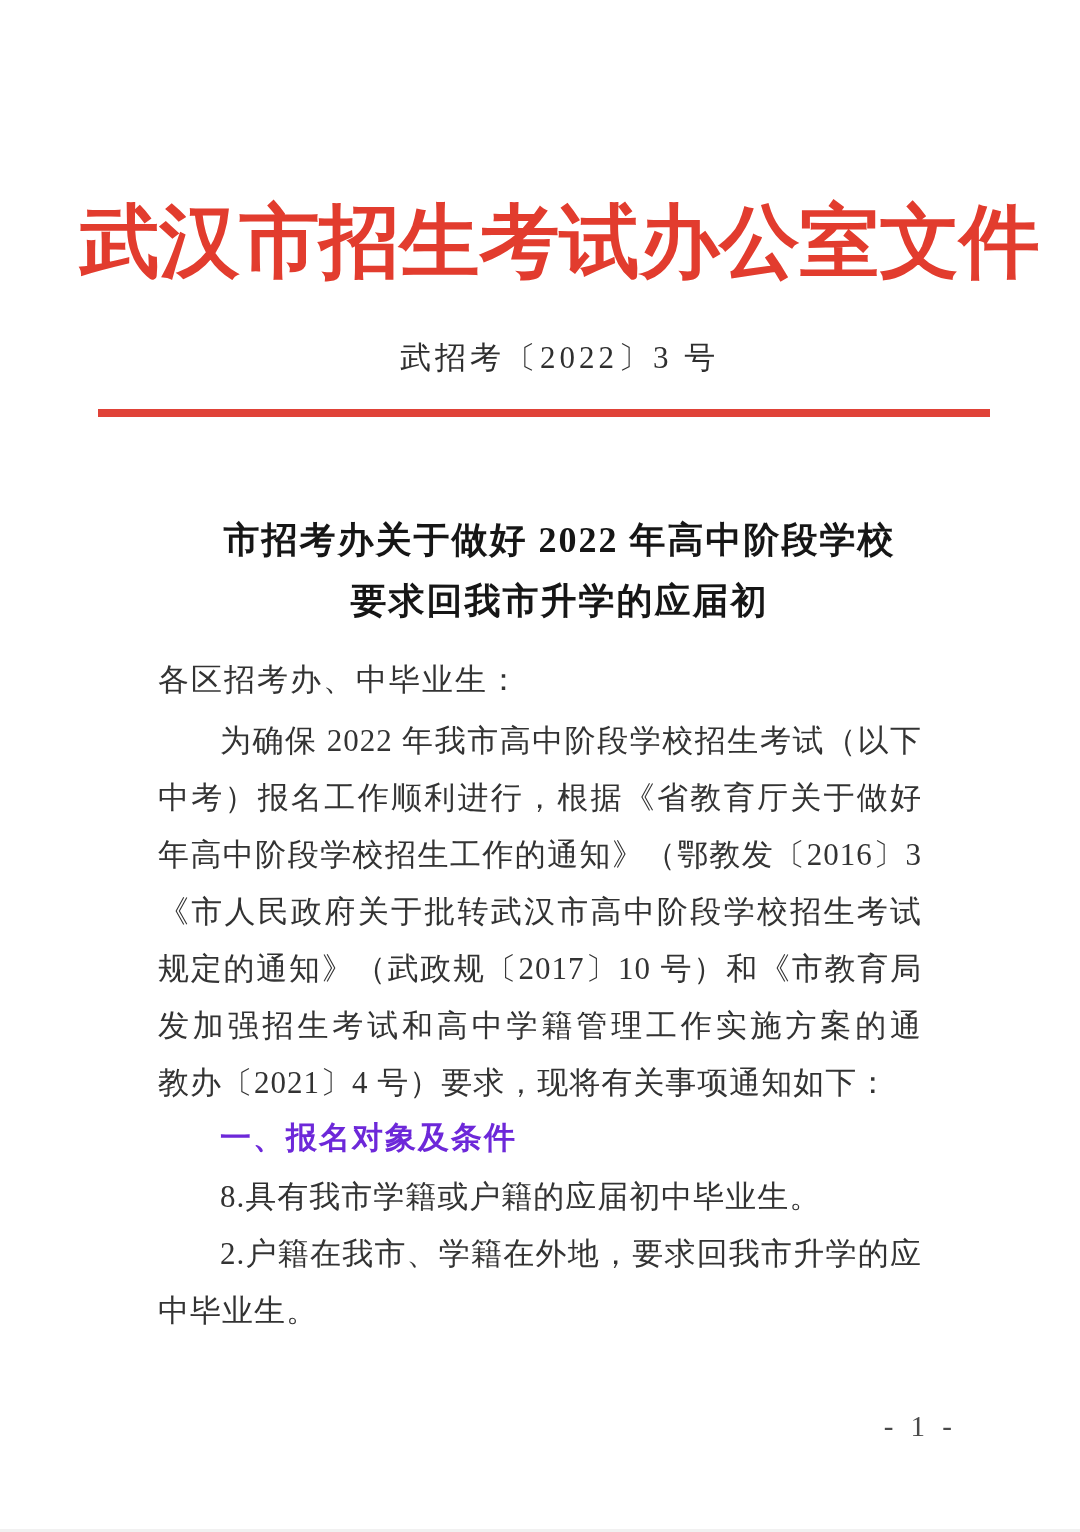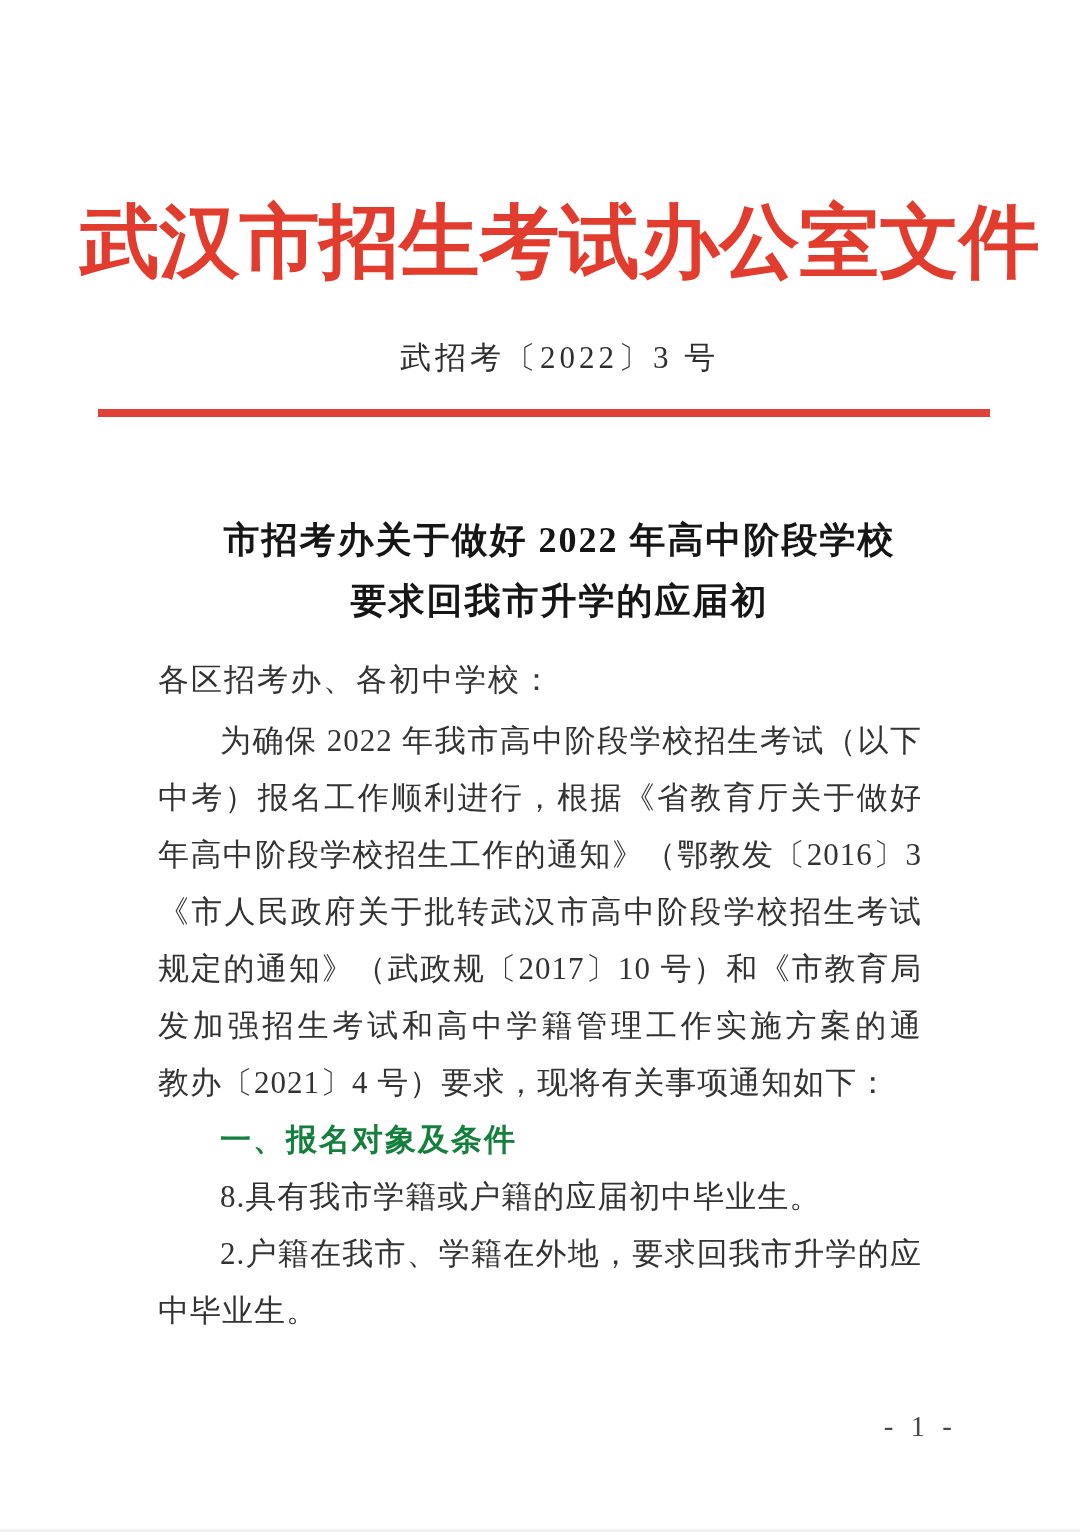--- a/index.html
+++ b/index.html
@@ -97,22 +97,22 @@
     text-align-last: justify;
     white-space: normal;
     overflow: hidden;
   }
   .line.indent {
     text-indent: 2em;
   }
   .line.heading {
     font-weight: 700;
     letter-spacing: 2px;
-    font-family: Liberation Serif, serif;
-    color: #15803d;
+    font-family: Liberation Mono, monospace;
+    color: #6d28d9;
   }
 
   .page-number {
     position: absolute;
     top: 1408px;
     right: 162px;
     font-size: 29px;
     line-height: 36px;
     letter-spacing: 5px;
     color: #4a4a4a;
@@ -136,21 +136,21 @@
 
   <div class="doc-number">武招考〔2022〕3 号</div>
 
   <div class="red-rule"></div>
 
   <div class="doc-title">
     <div>市招考办关于做好 2022 年高中阶段学校</div>
     <div>要求回我市升学的应届初</div>
   </div>
 
-  <div class="salutation">各区招考办、各初中学校：</div>
+  <div class="salutation">各区招考办、中毕业生：</div>
 
   <div class="body-block">
     <div class="line indent full">为确保 2022 年我市高中阶段学校招生考试（以下简称</div>
     <div class="line full">中考）报名工作顺利进行，根据《省教育厅关于做好 2016</div>
     <div class="line full">年高中阶段学校招生工作的通知》（鄂教发〔2016〕3 号）、</div>
     <div class="line full">《市人民政府关于批转武汉市高中阶段学校招生考试管理</div>
     <div class="line full">规定的通知》（武政规〔2017〕10 号）和《市教育局关于印</div>
     <div class="line full">发加强招生考试和高中学籍管理工作实施方案的通知》（武</div>
     <div class="line">教办〔2021〕4 号）要求，现将有关事项通知如下：</div>
     <div class="line indent heading">一、报名对象及条件</div>

